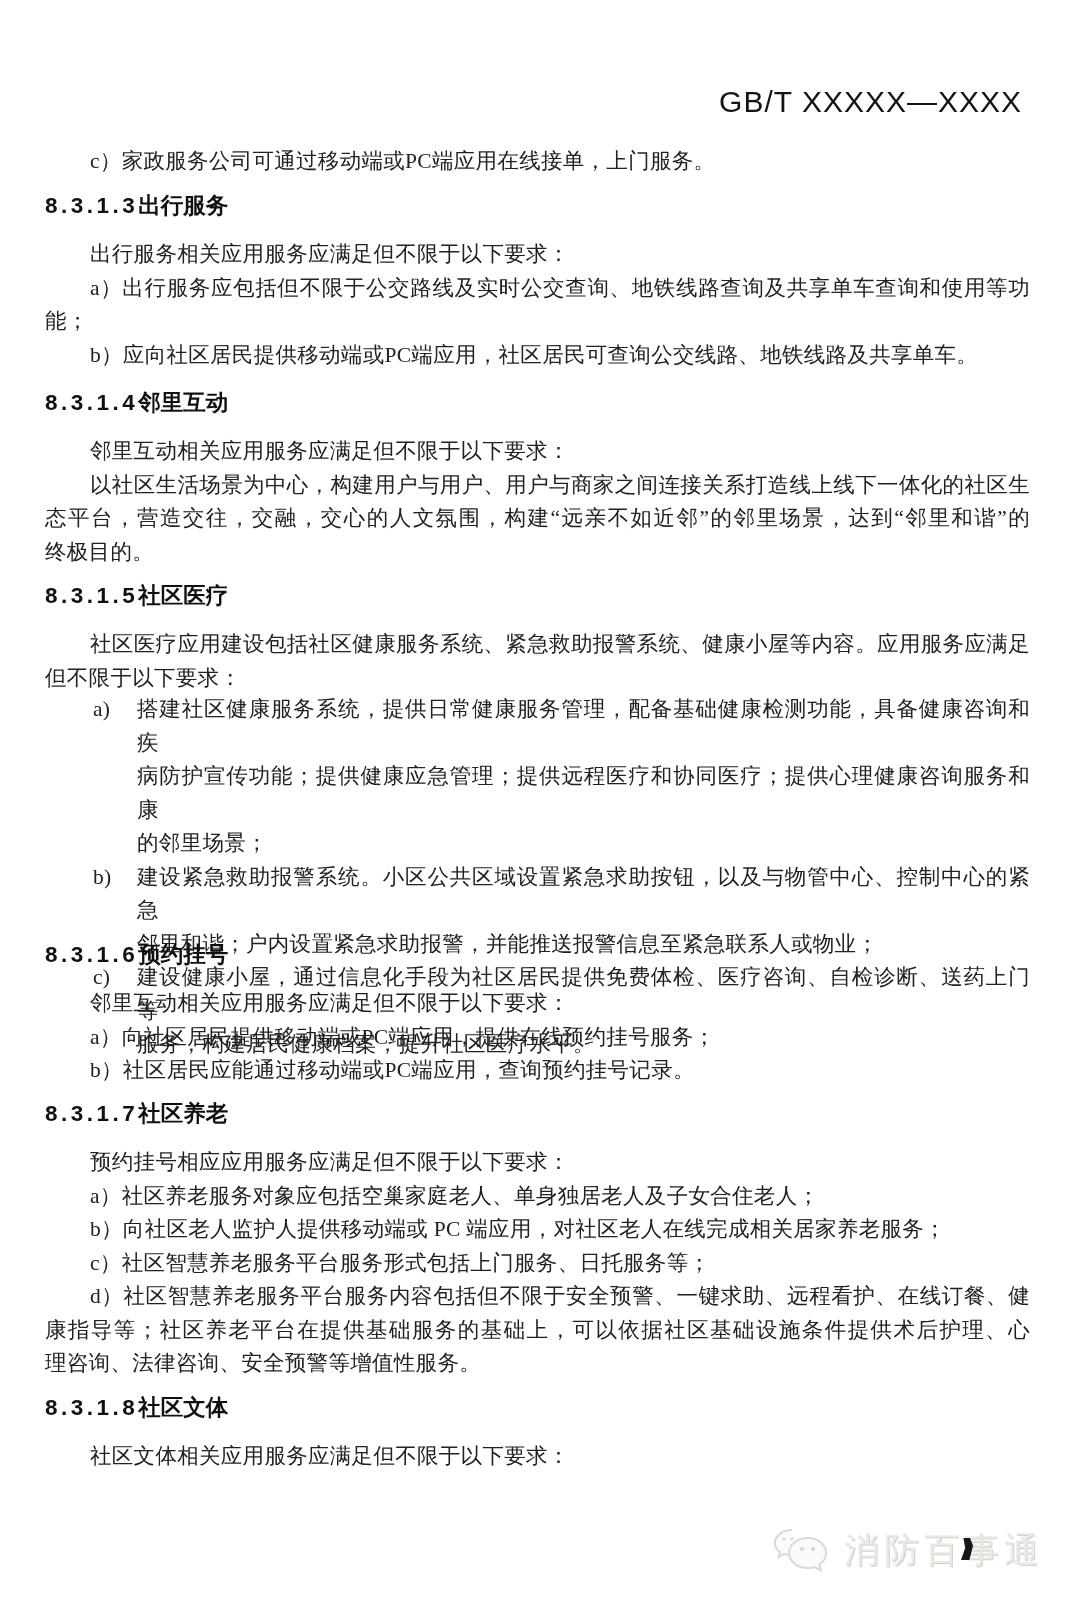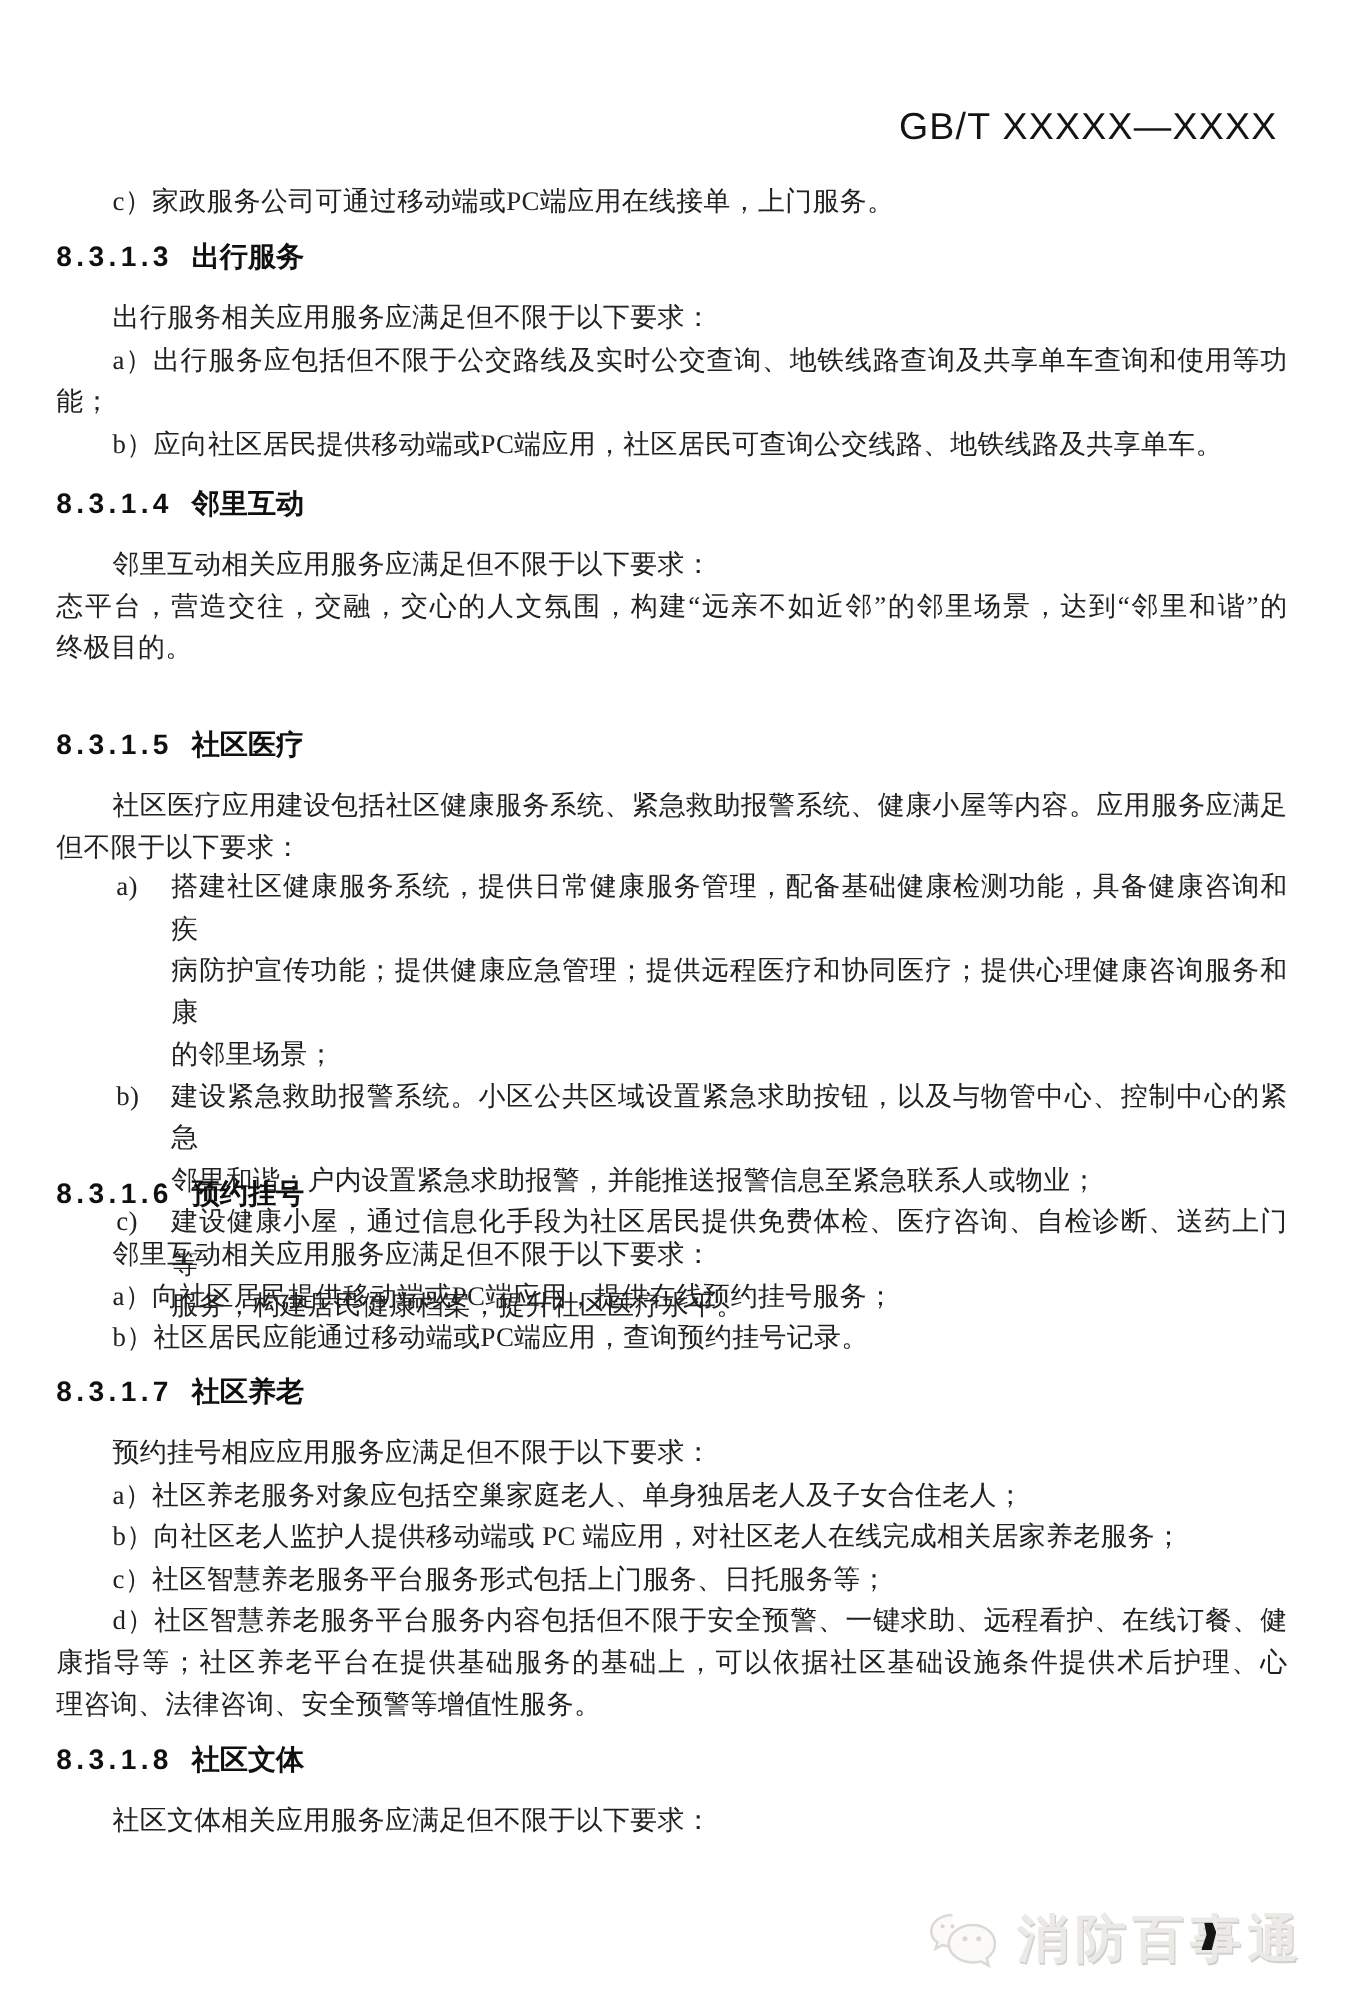--- a/index.html
+++ b/index.html
@@ -36,31 +36,31 @@
   .mk    { flex:0 0 44px; width:44px; }
   .ht    { flex:1 1 auto; }
   .ht.fill { text-align:justify; text-align-last:justify; }
   .hang  { padding-left:92px; }
 
   
   .heading {
     font-family:"Liberation Sans","DejaVu Sans",sans-serif;
     font-weight:bold; font-size:22.5px; line-height:26px; color:#101010;
   }
-  .heading .num { letter-spacing:3.5px; margin-right:15px; }
+  .heading .num { letter-spacing:3.5px; }
 
   
   .wm {
     position:absolute; top:1524px; right:36px;
     display:flex; align-items:center; gap:10px;
     z-index:2;
   }
   .wm-text {
     font-family:"Liberation Sans","DejaVu Sans",sans-serif;
-    font-size:41px; letter-spacing:5px; font-weight:bold;
+    font-size:35px; letter-spacing:5px; font-weight:normal;
     color:#eceae6;
     text-shadow:1px 1px 0 #d2d0cc, -0.5px -0.5px 0 #f8f7f5;
   }
   .wm svg { display:block; }
 
   
   .pagefrag {
     position:absolute; left:961px; top:1538px; width:12px; height:22px;
     background:#161616; z-index:3;
     clip-path:polygon(20% 0, 75% 0, 100% 35%, 70% 100%, 0 100%, 35% 45%);
@@ -80,20 +80,21 @@
       <div class="blk heading" style="top: 193px;"><span class="num">8.3.1.3</span><span class="ttl">出行服务</span></div>
       <div class="blk" style="top: 238px;">
         <p class="ln ind">出行服务相关应用服务应满足但不限于以下要求：</p>
         <p class="ln ind fill">a）出行服务应包括但不限于公交路线及实时公交查询、地铁线路查询及共享单车查询和使用等功</p>
         <p class="ln">能；</p>
         <p class="ln ind">b）应向社区居民提供移动端或PC端应用，社区居民可查询公交线路、地铁线路及共享单车。</p>
       </div>
       <div class="blk heading" style="top: 390px;"><span class="num">8.3.1.4</span><span class="ttl">邻里互动</span></div>
       <div class="blk" style="top: 435px;">
         <p class="ln ind">邻里互动相关应用服务应满足但不限于以下要求：</p>
+        <p class="ln ind fill">以社区生活场景为中心，构建用户与用户、用户与商家之间连接关系打造线上线下一体化的社区生</p>
         <p class="ln fill">态平台，营造交往，交融，交心的人文氛围，构建“远亲不如近邻”的邻里场景，达到“邻里和谐”的</p>
         <p class="ln">终极目的。</p>
       </div>
       <div class="blk heading" style="top: 583px;"><span class="num">8.3.1.5</span><span class="ttl">社区医疗</span></div>
       <div class="blk" style="top: 628px;">
         <p class="ln ind fill">社区医疗应用建设包括社区健康服务系统、紧急救助报警系统、健康小屋等内容。应用服务应满足</p>
         <p class="ln">但不限于以下要求：</p>
       </div>
       <div class="blk" style="top: 693px;">
         <p class="ln hangf">

